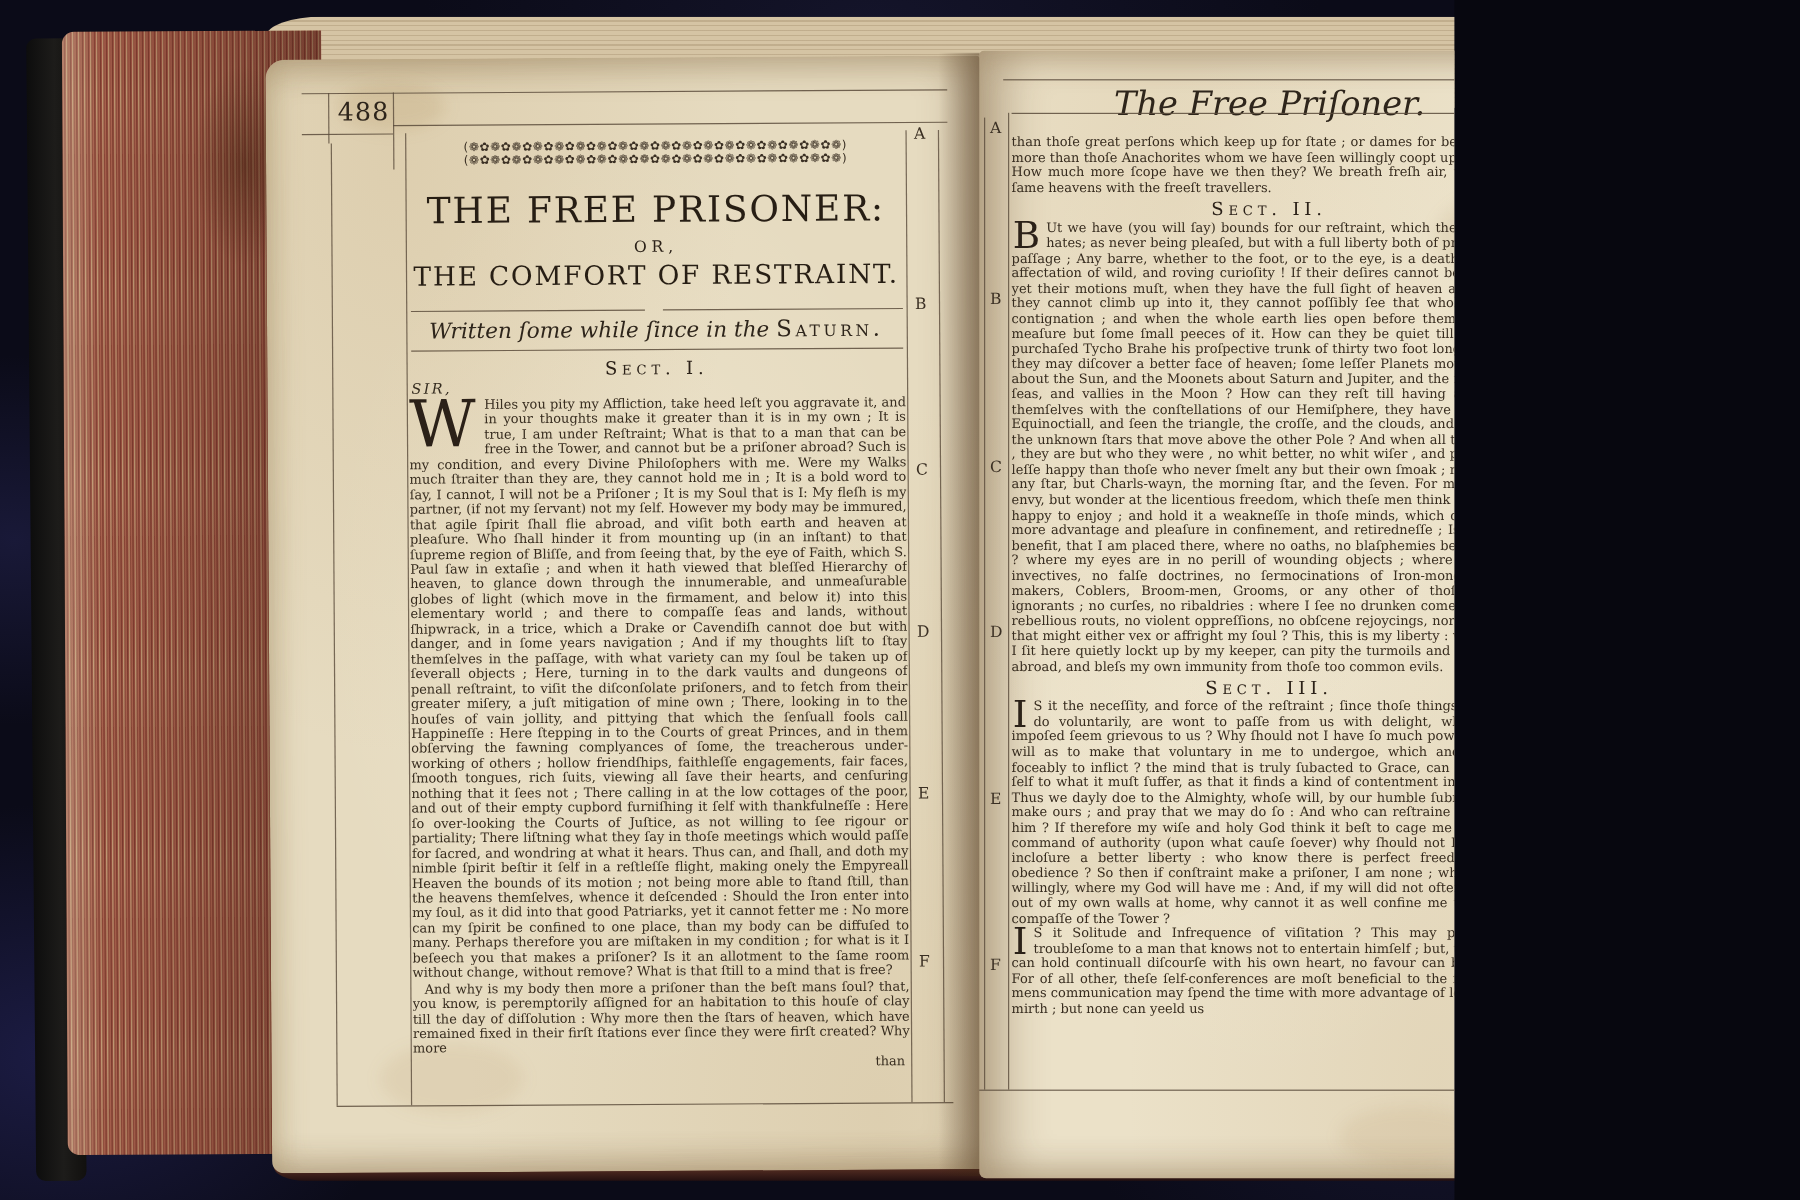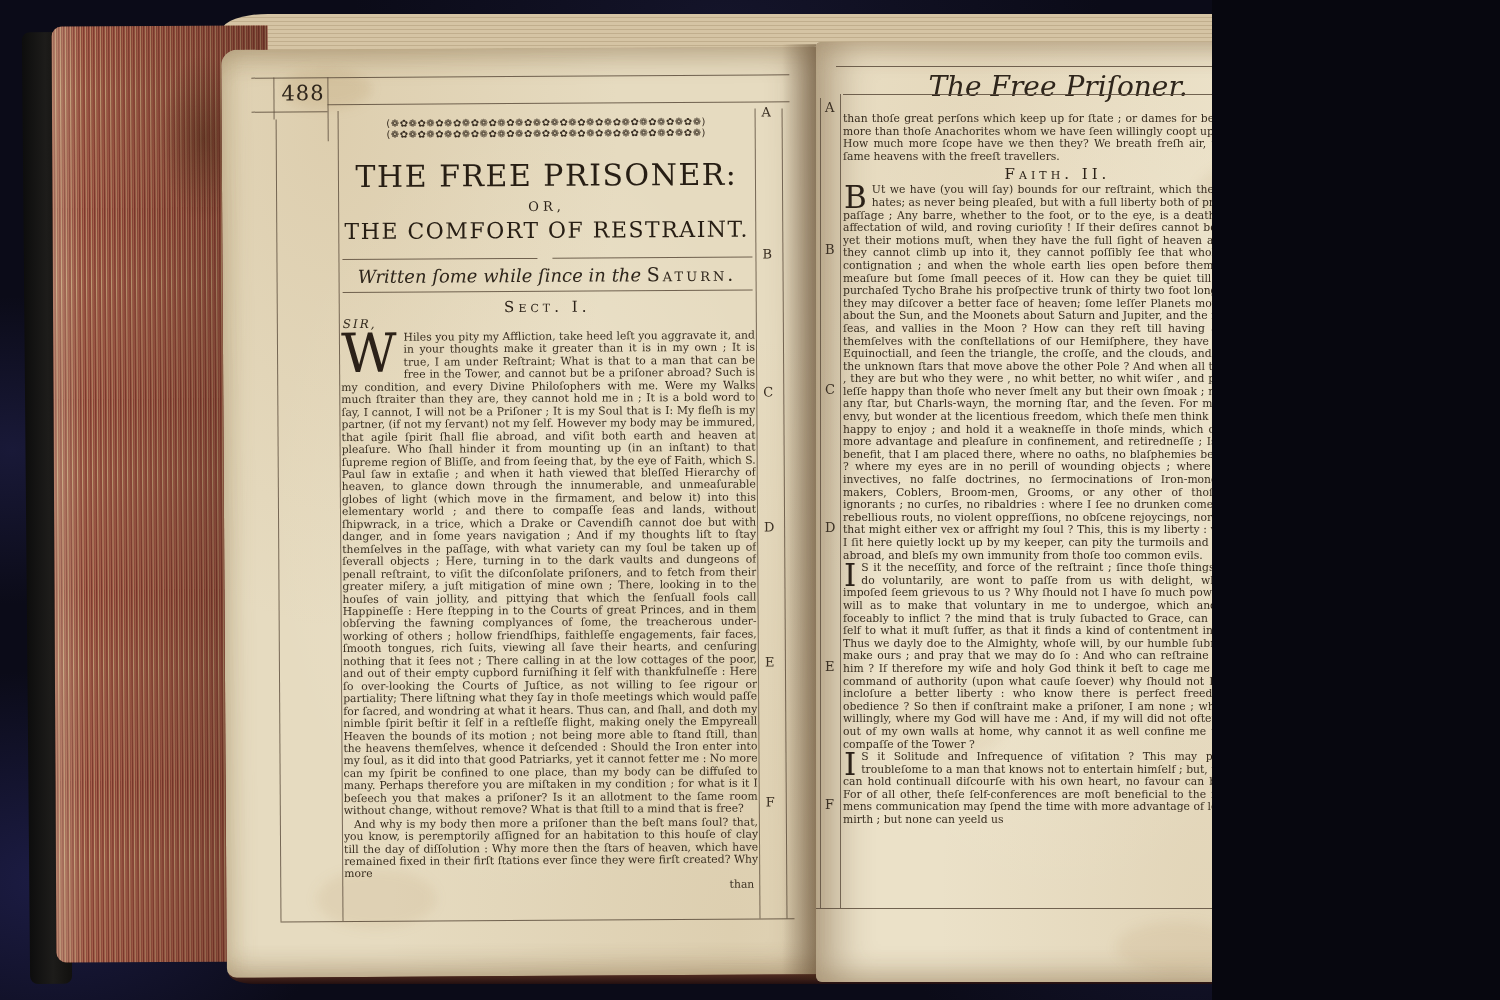--- a/index.html
+++ b/index.html
@@ -167,25 +167,26 @@
     <div class="abs marginletter" style="left:9px;top:617px;">E</div>
     <div class="abs marginletter" style="left:9px;top:755px;">F</div>
 
     <div class="abs bleed" style="left:466px;top:62px;width:52px;height:46px;"></div>
     <div class="abs bleed" style="left:468px;top:128px;width:46px;height:34px;"></div>
     <div class="abs bleed" style="left:466px;top:182px;width:40px;height:24px;"></div>
 
     <div class="abs" style="left:27px;top:71px;width:429px;height:812px;overflow:hidden;">
       <div class="body-text-r">than thoſe great perſons which keep up for ſtate ; or dames for beauty? Why more than thoſe Anachorites whom we have ſeen willingly coopt up for merit? How much more ſcope have we then they?  We breath freſh air, we ſee the ſame heavens with the freeſt travellers.</div>
 
-      <div class="sect-head sect-block">Faith. II.</div>
+      <div class="sect-head sect-block">Sect. II.</div>
       <div class="body-text-r">
         <span class="dropcap-s">B</span><span>Ut we have (you will ſay) bounds for our reſtraint, which the free ſpirit hates; as never being pleaſed, but with a full liberty both of proſpect and paſſage ; Any barre, whether to the foot, or to the eye, is a death : Oh vain affectation of wild, and roving curioſity ! If their deſires cannot be bounded, yet their motions muſt, when they have the full ſight of heaven above them they cannot climb up into it, they cannot poſſibly ſee that whole glorious contignation ;  and when the whole earth lies open before them, they can meaſure but ſome ſmall peeces of it.  How can they be quiet till they have purchaſed Tycho Brahe his proſpective trunk of thirty two foot long, whereby they may diſcover a better face of heaven; ſome leſſer Planets moving round about the Sun, and the Moonets about Saturn and Jupiter, and the mountains, ſeas, and vallies in the Moon ? How can they reſt till having acquainted themſelves with the conſtellations of our Hemiſphere, they have paſſed the Equinoctiall, and ſeen the triangle, the croſſe, and the clouds, and the reſt of the unknown ſtars that move above the other Pole ? And when all this is done , they are but who they were ,  no whit better, no whit wiſer ,  and perhaps far leſſe happy than thoſe who never ſmelt any but their own ſmoak ; never knew any ſtar, but Charls-wayn, the morning ſtar, and the ſeven.   For me, I do not envy, but wonder at the licentious freedom, which theſe men think themſelves happy to enjoy ; and hold it a weakneſſe in thoſe minds, which cannot find more advantage and pleaſure in confinement, and retiredneſſe ; Is it a ſmall benefit, that I am placed there, where no oaths, no blaſphemies beat my ears ? where my eyes are in no perill of wounding objects ; where I hear no invectives, no falſe doctrines, no ſermocinations of Iron-mongers, Felt-makers, Coblers, Broom-men, Grooms, or any other of thoſe inſpired ignorants ; no curſes, no ribaldries : where I ſee no drunken comeſſations no rebellious routs, no violent oppreſſions, no obſcene rejoycings, nor ought elſe that might either vex or affright my ſoul ?  This, this is my liberty : who whiles I ſit here quietly lockt up by my keeper, can pity the turmoils and diſtempers abroad, and bleſs my own immunity from thoſe too common evils.</span>
       </div>
 
+      <div class="sect-head sect-block">Sect. III.</div>
       <div class="body-text-r">
         <span class="dropcap-s">I</span><span>S it the neceſſity, and force of the reſtraint ; ſince thoſe things which we do voluntarily, are wont to paſſe from us with delight, which being impoſed ſeem grievous to us ? Why ſhould not I have ſo much power over my will as to make that voluntary in me to undergoe, which another wills foceably to inflict ? the mind that is truly ſubacted to Grace, can ſo frame it ſelf to what it muſt ſuffer, as that it finds a kind of contentment in patience ; Thus we dayly doe to the Almighty, whoſe will, by our humble ſubmiſſion, we make ours ; and pray that we may do ſo : And who can reſtraine us without him ? If therefore my wiſe and holy God think it beſt to cage me up, by the command of authority (upon what cauſe ſoever) why ſhould not I think this incloſure a better liberty : who know there is perfect freedom in his obedience ? So then if conſtraint make a priſoner, I am none ; who am moſt willingly, where my God will have me : And, if my will did not often carry me out of my own walls at home, why cannot it as well confine me to a larger compaſſe of the Tower ?</span>
       </div>
 
       <div class="body-text-r">
         <span class="dropcap-s">I</span><span>S it Solitude and Infrequence of viſitation ? This may perhaps be troubleſome to a man that knows not to entertain himſelf ; but, to him that can hold continuall diſcourſe with his own heart, no favour can be greater; For of all other, theſe ſelf-conferences are moſt beneficial to the ſoul; Other mens communication may ſpend the time with more advantage of learning, or mirth ; but none can yeeld us</span>
       </div>
 
     </div>
   </div>

